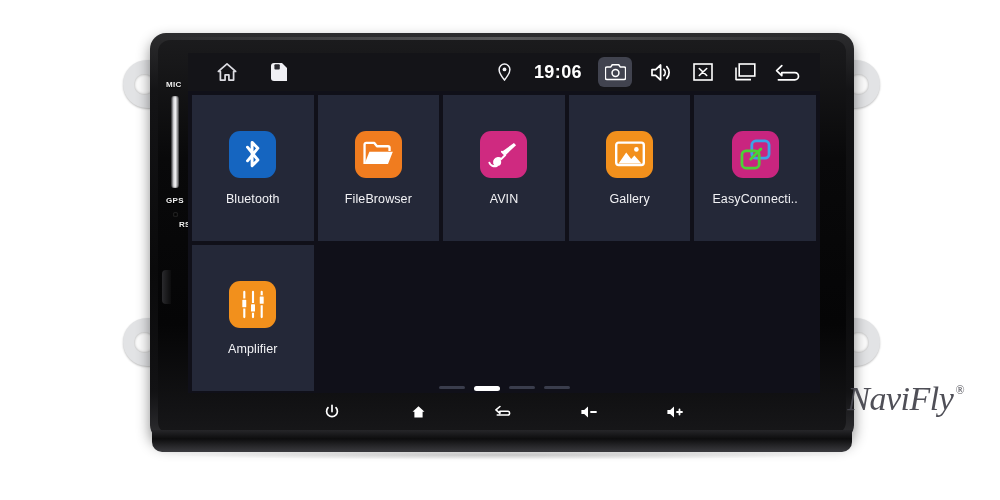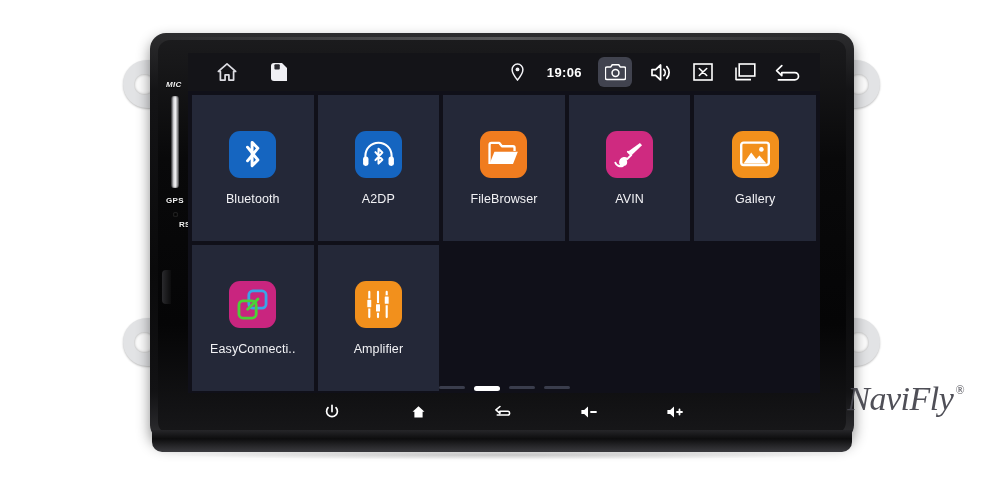--- a/index.html
+++ b/index.html
@@ -51,21 +51,21 @@
     position:absolute;left:168px;top:450px;width:668px;height:10px;border-radius:50%;
     background:radial-gradient(ellipse at center,rgba(0,0,0,.18),rgba(0,0,0,0) 70%);
   }
 
   
   #leftBezel{position:absolute;left:160px;top:60px;width:34px;height:320px;}
   .bzLabel{
     position:absolute;left:6px;color:#f0f0f0;font-size:8px;font-weight:700;
     letter-spacing:.3px;text-shadow:0 1px 1px #000;
   }
-  #lblMic{top:20px;font-style:italic;}
+  #lblMic{top:20px;}
   #lblGps{top:136px;}
   #lblRst{top:160px;padding-left:13px;}
   #cardSlot{
     position:absolute;left:11px;top:36px;width:8px;height:92px;border-radius:3px;
     background:linear-gradient(90deg,#3b3b3e,#d9d9dc 35%,#f2f2f4 55%,#555558);
     box-shadow:inset 0 0 2px rgba(0,0,0,.8);
   }
   #rstHole{
     position:absolute;left:13px;top:152px;width:5px;height:5px;border-radius:50%;
     background:#000;box-shadow:inset 0 0 2px #555;
@@ -86,21 +86,21 @@
     position:relative;height:38px;background:#141418;display:flex;align-items:center;
   }
   #sbLeft{display:flex;align-items:center;gap:26px;padding-left:26px;}
   #sbRight{
     position:absolute;right:16px;top:0;height:38px;display:flex;align-items:center;gap:16px;
   }
   .sbIcon{
     width:26px;height:26px;display:flex;align-items:center;justify-content:center;
   }
   .sbIcon svg{display:block;}
-  #clock{color:#fff;font-size:13px;font-weight:700;letter-spacing:.4px;}
+  #clock{color:#fff;font-size:18px;font-weight:700;letter-spacing:.4px;}
   #camBtn{
     width:34px;height:30px;border-radius:6px;background:#41434f;
     display:flex;align-items:center;justify-content:center;
   }
 
   
   #grid{
     display:grid;grid-template-columns:repeat(5,1fr);grid-template-rows:repeat(2,1fr);
     gap:4px;padding:4px 4px 0 4px;height:300px;box-sizing:border-box;
   }
@@ -237,31 +237,20 @@
 
       <div class="tile">
         <div class="appIcon" style="background:#1565c0;">
           <svg width="27" height="30" viewBox="0 0 22 30">
               <path d="M6 8.2 16.4 21 10.6 26.8V3.4L16.4 9.2 6 21.8" fill="none" stroke="#ffffff" stroke-width="2.9" stroke-linejoin="round" stroke-linecap="round"></path>
             </svg>
         </div>
         <div class="appLabel">Bluetooth</div>
       </div>
 
-      <div class="tile">
-        <div class="appIcon" style="background:#1565c0;">
-          <svg width="33" height="27" viewBox="0 0 34 28">
-              <path d="M3.4 18.5v-3.2a13.6 13.6 0 0 1 27.2 0v3.2" fill="none" stroke="#ffffff" stroke-width="2.1"></path>
-              <rect x="1" y="16.2" width="5.6" height="9.6" rx="2.6" fill="#ffffff"></rect>
-              <rect x="27.4" y="16.2" width="5.6" height="9.6" rx="2.6" fill="#ffffff"></rect>
-              <path d="M13.8 11.6 21 19.4l-4 4V8l4 4-7.2 7.8" fill="none" stroke="#ffffff" stroke-width="2.1" stroke-linejoin="round" stroke-linecap="round"></path>
-            </svg>
-        </div>
-        <div class="appLabel">A2DP</div>
-      </div>
 
       <div class="tile">
         <div class="appIcon" style="background:#f07c1f;">
           <svg width="31" height="26" viewBox="0 0 32 26">
               <path d="M1.6 23.4V3.2a1.6 1.6 0 0 1 1.6-1.6h8.5l2.7 3.4h11.4a1.6 1.6 0 0 1 1.6 1.6v3.2" fill="none" stroke="#ffffff" stroke-width="2.4" stroke-linejoin="round"></path>
               <path d="M1.6 23.4 6.6 10.6h24.2l-5 12.8z" fill="#ffffff"></path>
             </svg>
         </div>
         <div class="appLabel">FileBrowser</div>
       </div>

